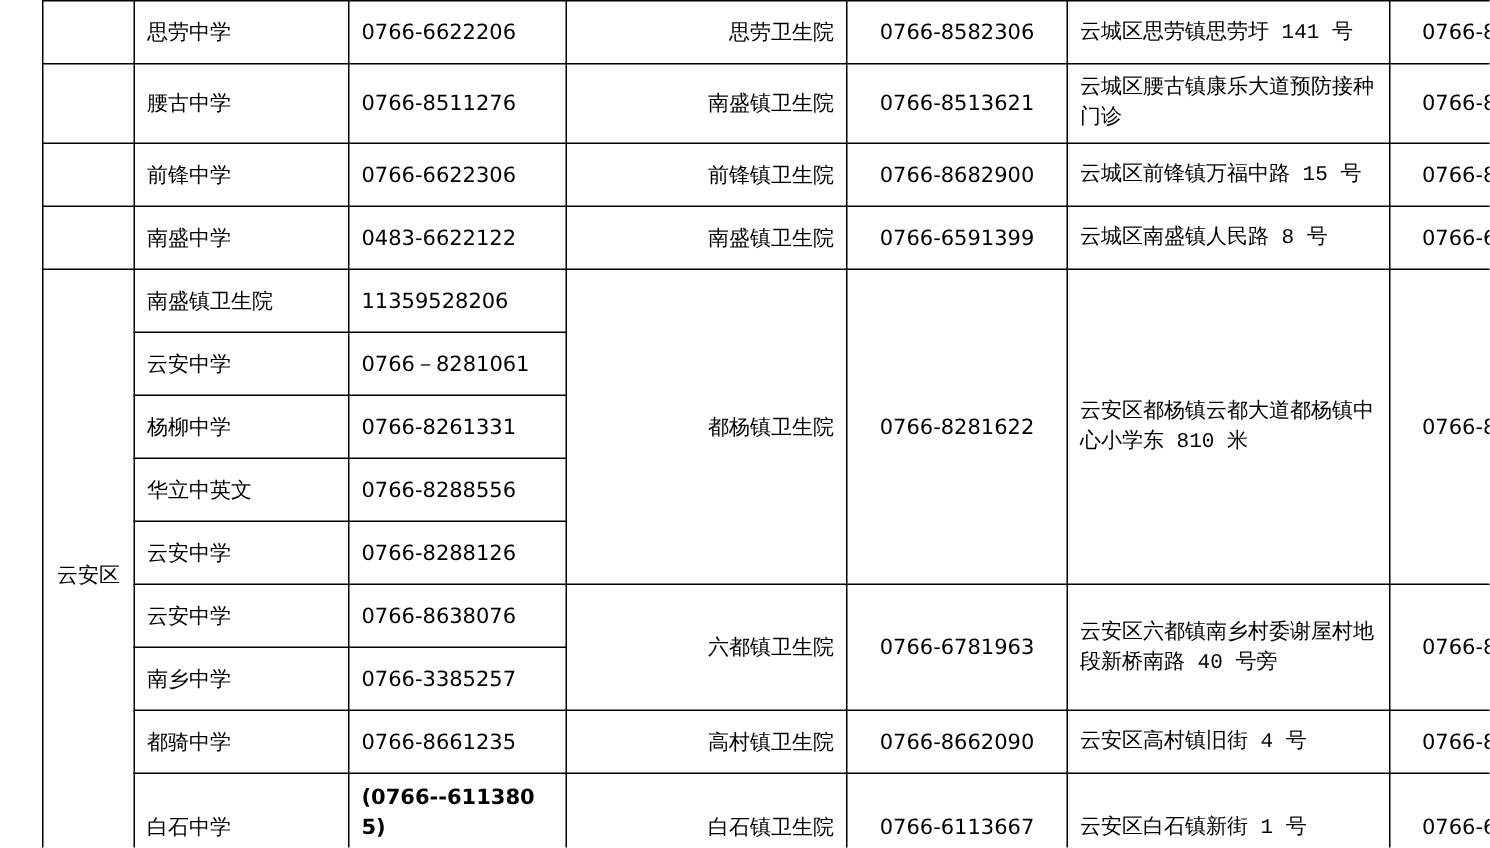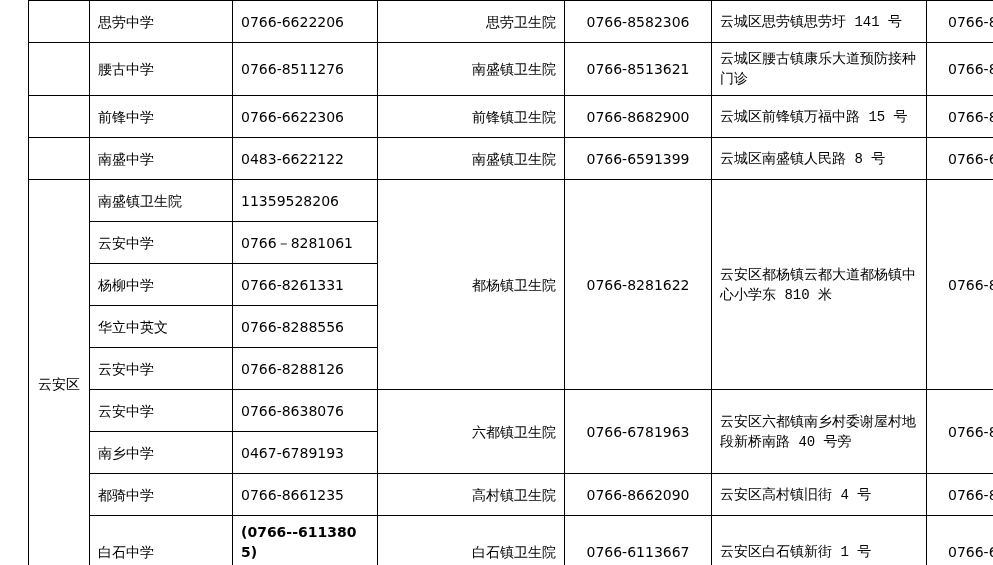--- a/index.html
+++ b/index.html
@@ -156,21 +156,21 @@
         <td class="c-school">云安中学</td>
         <td class="c-schoolphone">0766-8638076</td>
         <td class="c-clinic" rowspan="2">六都镇卫生院</td>
         <td class="c-clinicphone" rowspan="2">0766-6781963</td>
         <td class="c-address multi" rowspan="2">云安区六都镇南乡村委谢屋村地段新桥南路 40 号旁</td>
         <td class="c-addrphone" rowspan="2">0766-8611600</td>
       </tr>
 
       <tr class="row-h">
         <td class="c-school">南乡中学</td>
-        <td class="c-schoolphone">0467-6789193</td>
+        <td class="c-schoolphone">0766-3385257</td>
       </tr>
 
       <tr class="row-h">
         <td class="c-school">都骑中学</td>
         <td class="c-schoolphone">0766-8661235</td>
         <td class="c-clinic">高村镇卫生院</td>
         <td class="c-clinicphone">0766-8662090</td>
         <td class="c-address">云安区高村镇旧街 4 号</td>
         <td class="c-addrphone">0766-8662001</td>
       </tr>

